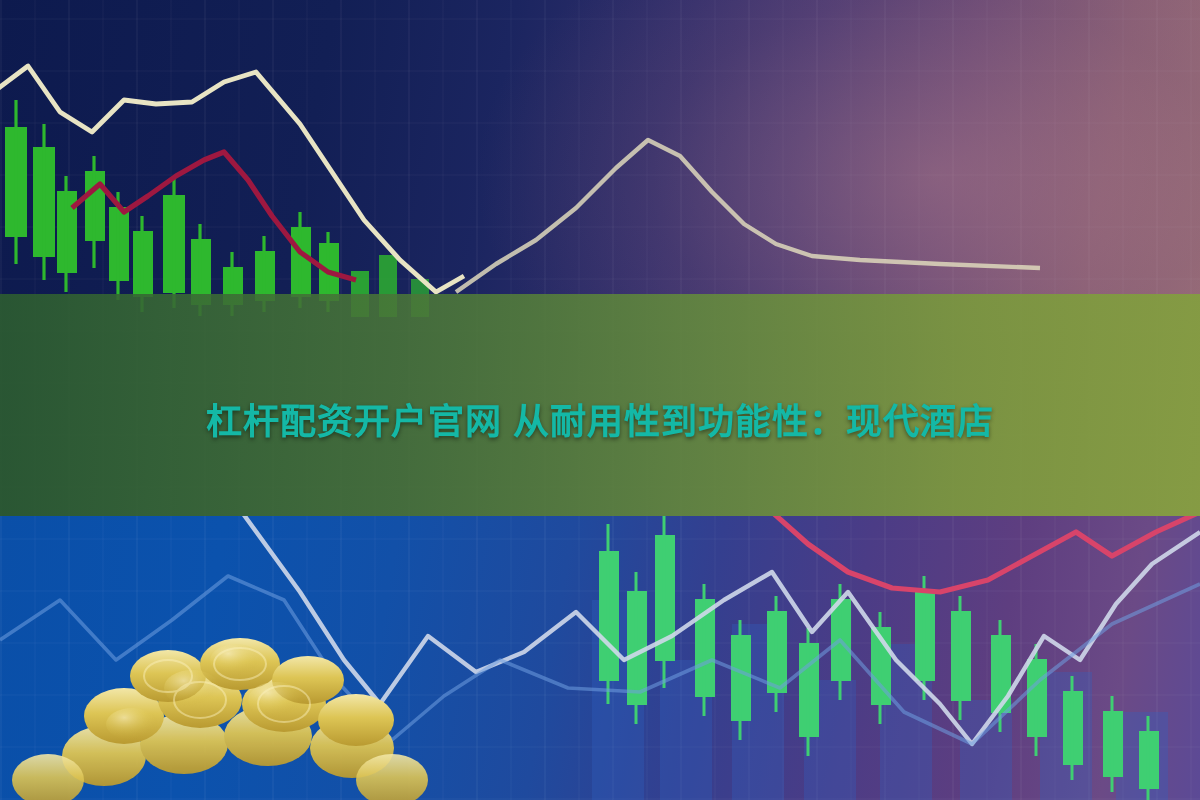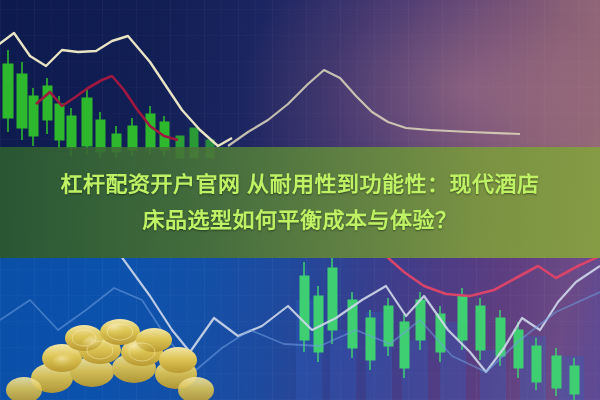--- a/index.html
+++ b/index.html
@@ -107,27 +107,28 @@
     height: 111px;
     display: flex;
     flex-direction: column;
     align-items: center;
     justify-content: center;
     gap: 2px;
     padding: 0 14px;
     box-sizing: border-box;
   }
   .band-title .line {
-    color: #bef264;
-    font-size: 22px;
+    color: #14b8a6;
+    font-size: 18px;
     font-weight: 700;
     letter-spacing: .5px;
     line-height: 34px;
     white-space: nowrap;
     text-shadow: 0 1px 2px rgba(0,0,0,0.45);
+    margin-top: 16px;
   }
 </style>
 </head>
 <body>
 
 <div id="banner">
 
   <div class="layer bg-top"></div>
   <div class="layer bg-bottom"></div>
   <div class="layer stripes"></div>
@@ -286,16 +287,15 @@
         <ellipse cx="100" cy="350" rx="13" ry="9"></ellipse>
         <ellipse cx="142" cy="352" rx="13" ry="9"></ellipse>
       </g>
     </g>
   </svg>
 
   <div class="band"></div>
 
   <div class="band-title">
     <div class="line">杠杆配资开户官网 从耐用性到功能性：现代酒店</div>
-    <div class="line">床品选型如何平衡成本与体验？</div>
   </div>
 
 </div>
 
 </body></html>

